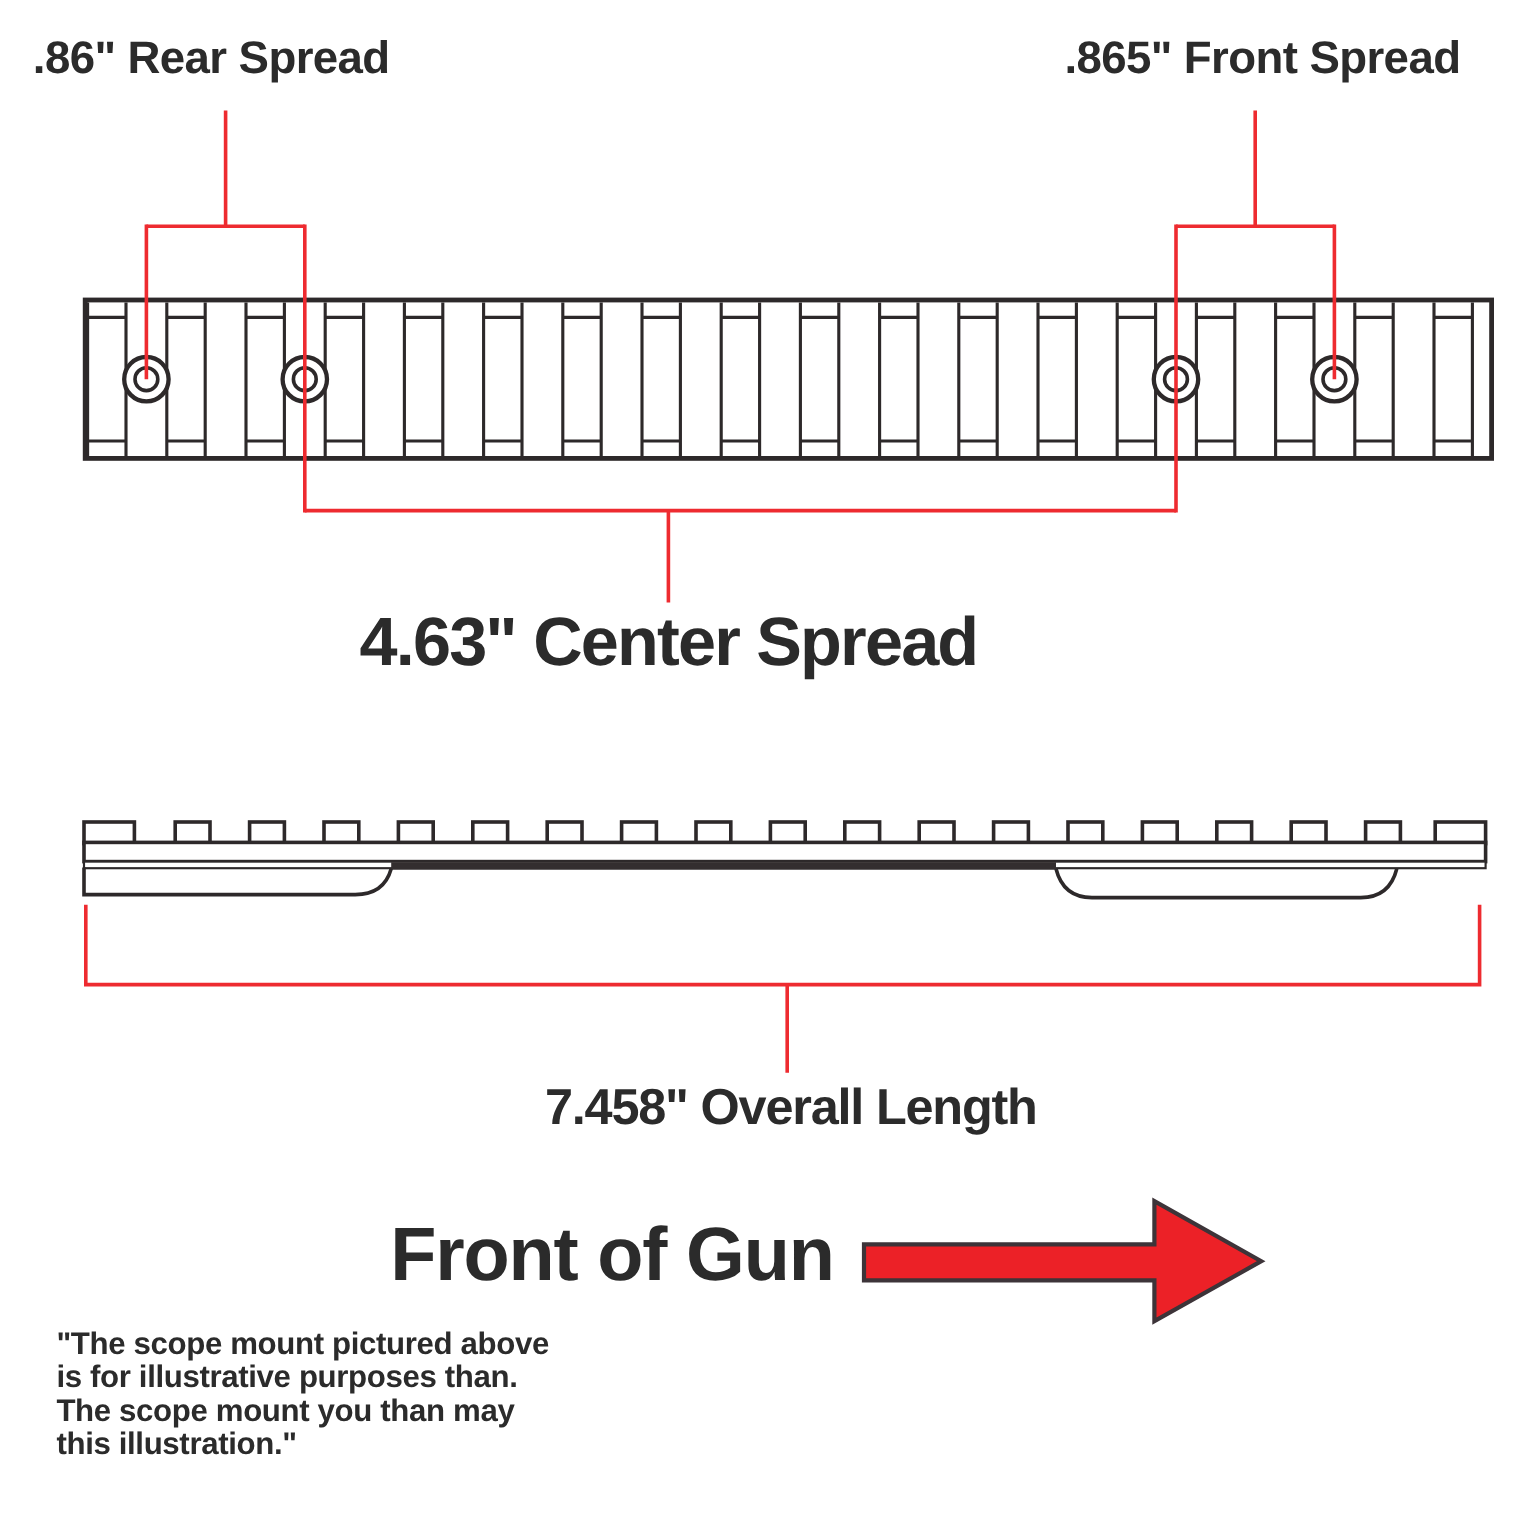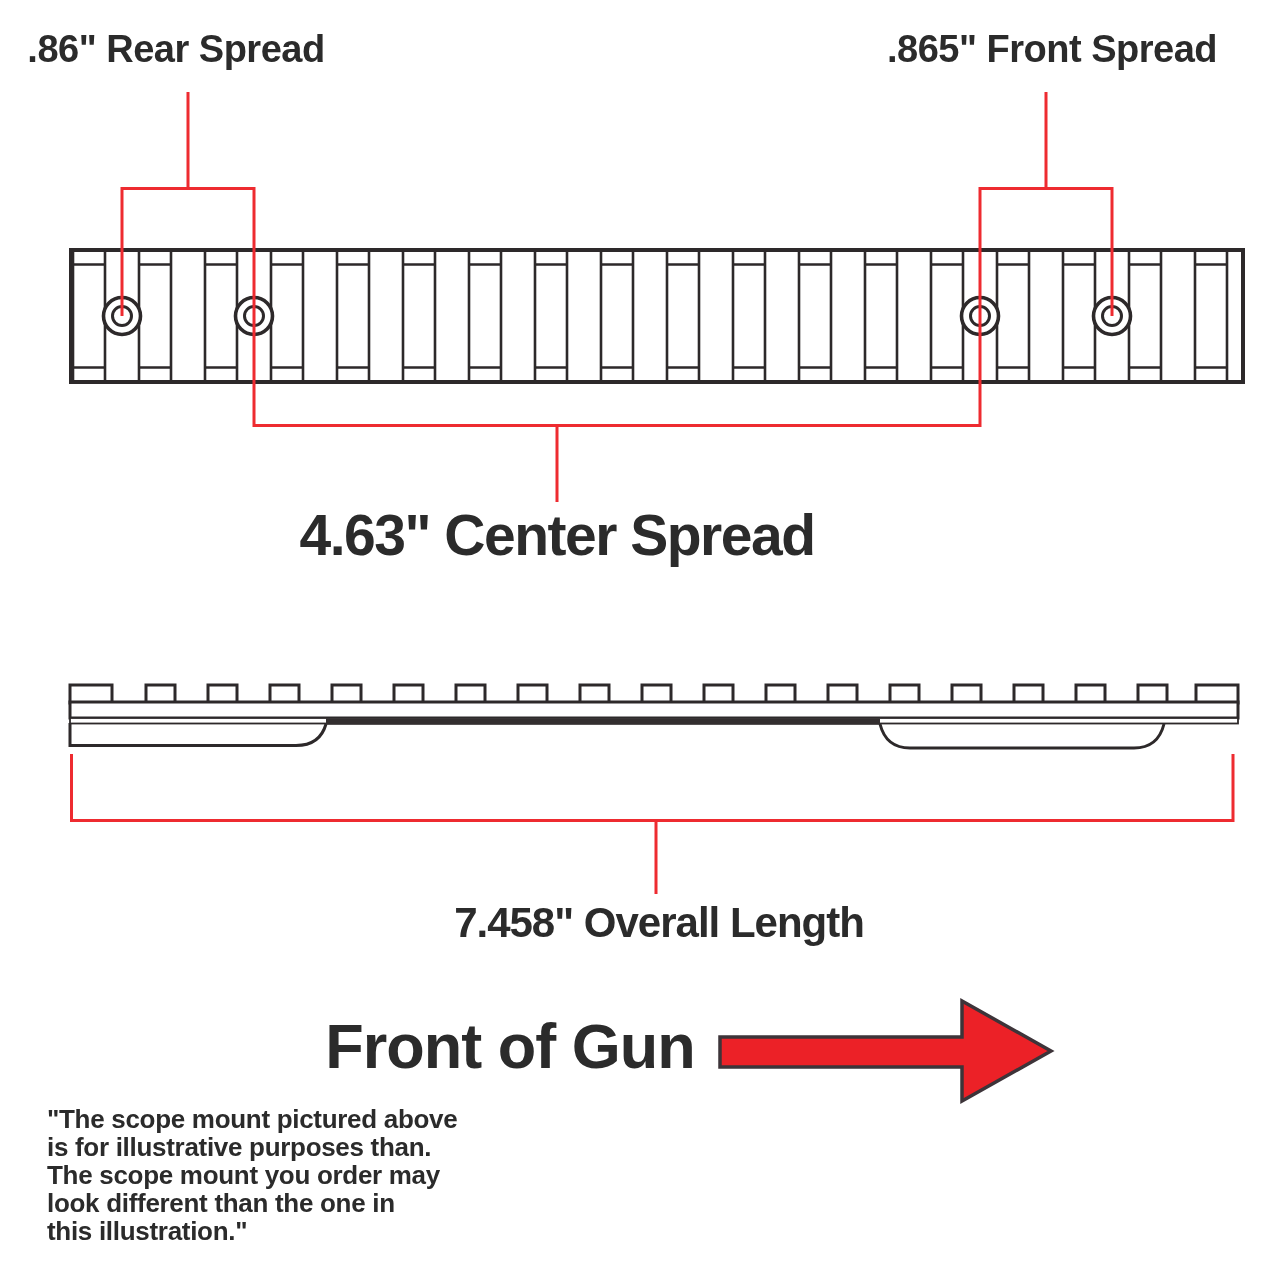--- a/index.html
+++ b/index.html
@@ -113,18 +113,17 @@
 
   <div class="lbl lbl-rear">.86" Rear Spread</div>
   <div class="lbl lbl-front">.865" Front Spread</div>
   <div class="lbl lbl-center">4.63" Center Spread</div>
   <div class="lbl lbl-overall">7.458" Overall Length</div>
   <div class="lbl lbl-gun">Front of Gun</div>
 
   <div class="disclaimer">
     <div>"The scope mount pictured above</div>
     <div>is for illustrative purposes than.</div>
-    <div>The scope mount you order may</div>
-    <div>look different than the one in</div>
+    <div>The scope mount you than may</div>
     <div>this illustration."</div>
   </div>
 
 </div>
 
 </body></html>

